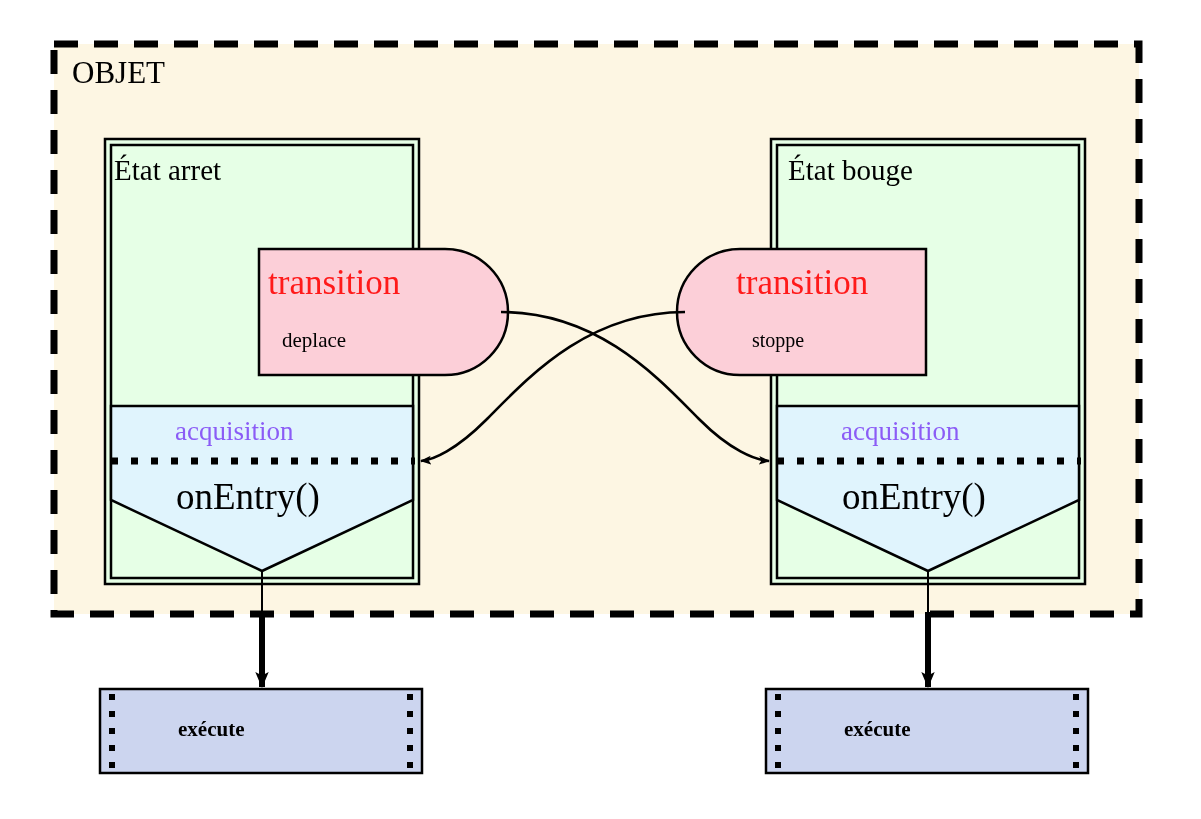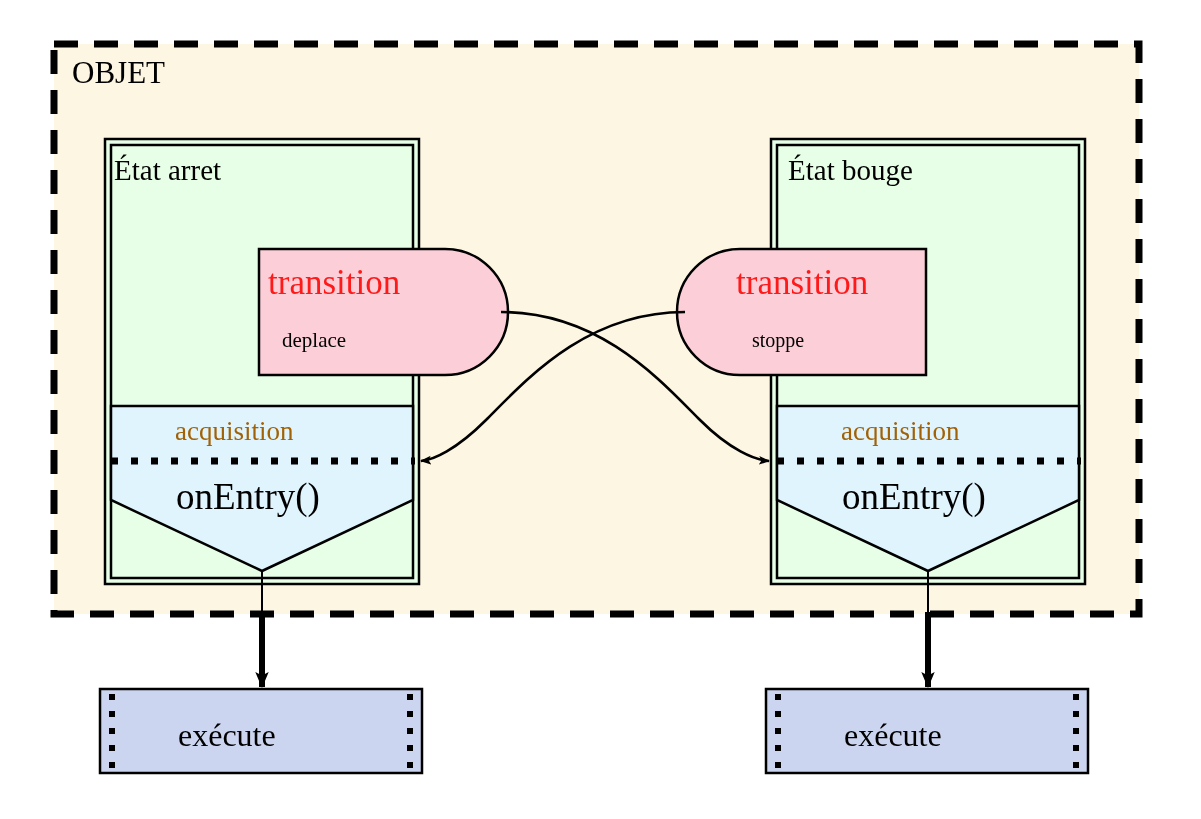--- a/index.html
+++ b/index.html
@@ -33,27 +33,27 @@
     line-height: 1;
   }
   .t-objet      { left: 72px;  top: 57px;  font-size: 31px; }
   .t-state-l    { left: 114px; top: 156px; font-size: 29px; }
   .t-state-r    { left: 788px; top: 156px; font-size: 29px; }
   .t-trans-lab  { font-size: 35px; color: #ff1a1a; }
   .t-trans-l1   { left: 268px; top: 265px; }
   .t-trans-l2   { left: 270px; top: 330px; font-size: 21px; margin-left: 12px; }
   .t-trans-r1   { left: 736px; top: 265px; }
   .t-trans-r2   { left: 752px; top: 330px; font-size: 20px; }
-  .t-acq        { font-size: 27px; color: #a16207; }
+  .t-acq        { font-size: 27px; color: #8b5cf6; }
   .t-acq-l      { left: 175px; top: 418px; }
   .t-acq-r      { left: 841px; top: 418px; }
   .t-onentry    { font-size: 37px; }
   .t-onentry-l  { left: 176px; top: 478px; }
   .t-onentry-r  { left: 842px; top: 478px; }
-  .t-exec       { font-size: 32px; }
+  .t-exec       { font-size: 21px; font-weight: bold; }
   .t-exec-l     { left: 178px; top: 719px; }
   .t-exec-r     { left: 844px; top: 719px; }
 </style>
 </head>
 <body>
 
 <div id="canvas">
 
   <svg id="diagram-svg" viewBox="0 0 1201 819" xmlns="http://www.w3.org/2000/svg">
 

